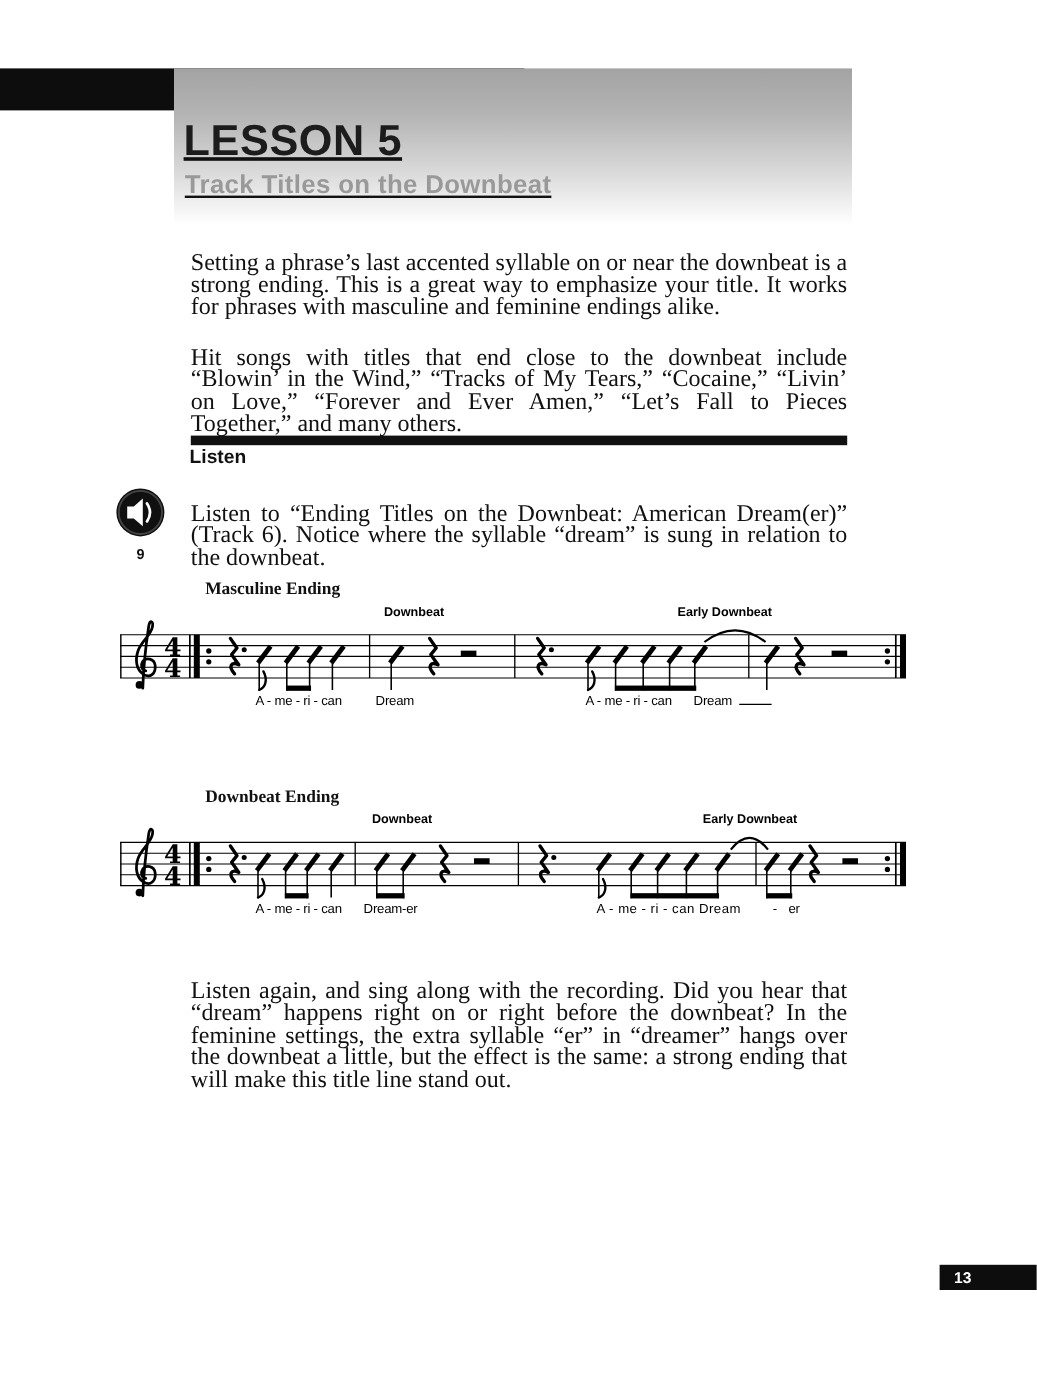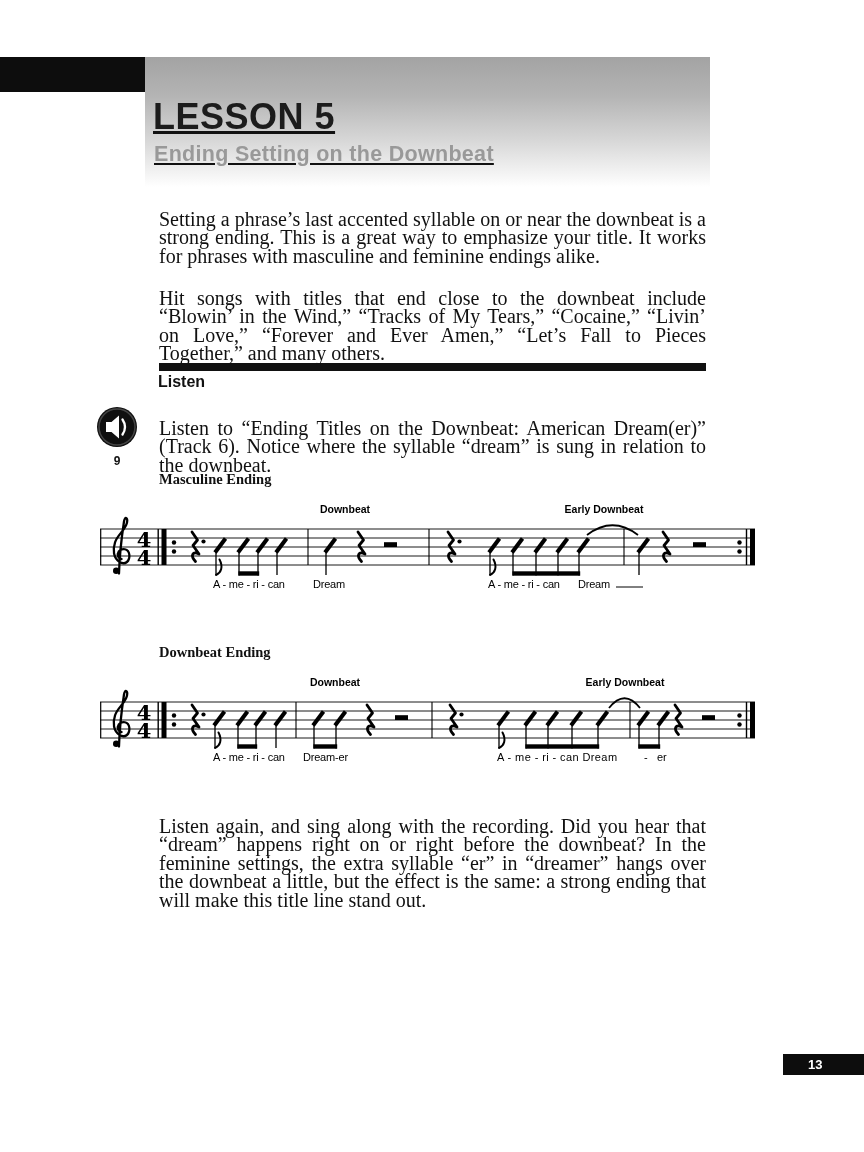--- a/index.html
+++ b/index.html
@@ -14,39 +14,39 @@
     font-weight:bold;font-size:21.5px;color:#999;line-height:1;letter-spacing:.3px;}
   .body-text{width:547px;font-size:20px;line-height:18.4px;text-align:justify;margin:0;}
   #para1{left:159px;top:210px;}
   #para2{left:159px;top:289px;}
   #listen-rule{left:159px;top:363px;width:547px;height:8px;background:#111;}
   #listen-heading{left:158px;top:373px;margin:0;font-family:"Liberation Sans",sans-serif;
     font-weight:bold;font-size:16px;color:#111;}
   #audio-marker{left:96px;top:406px;width:42px;text-align:center;}
   #track-number{font-family:"Liberation Sans",sans-serif;font-weight:bold;font-size:12px;margin-top:2px;}
   #listen-para{left:159px;top:419px;}
-  .ending-label{font-weight:bold;font-size:14.5px;margin:0;}
+  .ending-label{font-weight:bold;font-size:14.5px;margin:12px;}
   #masc-label{left:159px;top:471px;}
   #fem-label{left:159px;top:644px;}
   .staff-svg{position:absolute;left:100px;width:660px;height:100px;overflow:visible;}
   #masc-svg{top:504px;}
   #fem-svg{top:677px;}
   #outro{left:159px;top:817px;}
   #pageno{left:783px;top:1054px;width:81px;height:21px;background:#0d0d0d;color:#fff;
     font-family:"Liberation Sans",sans-serif;font-weight:bold;font-size:13px;line-height:21px;
-    padding-left:25px;box-sizing:border-box;}
+    padding-left:12px;box-sizing:border-box;}
 </style>
 </head>
 <body>
 
 <div id="top-bar" class="abs"></div>
 
 <div id="header-box" class="abs">
   <h1 id="lesson-title">LESSON 5</h1>
-  <h2 id="lesson-subtitle">Ending Setting on the Downbeat</h2>
+  <h2 id="lesson-subtitle">Track Titles on the Downbeat</h2>
 </div>
 
 <p id="para1" class="abs body-text">Setting a phrase’s last accented syllable on or near the downbeat is a strong ending. This is a great way to emphasize your title. It works for phrases with masculine and feminine endings alike.</p>
 <p id="para2" class="abs body-text">Hit songs with titles that end close to the downbeat include “Blowin’ in the Wind,” “Tracks of My Tears,” “Cocaine,” “Livin’ on Love,” “Forever and Ever Amen,” “Let’s Fall to Pieces Together,” and many others.</p>
 
 <div id="listen-rule" class="abs"></div>
 <h3 id="listen-heading" class="abs">Listen</h3>
 
 <div id="audio-marker" class="abs">
   <svg width="42" height="42" viewBox="0 0 42 42">

